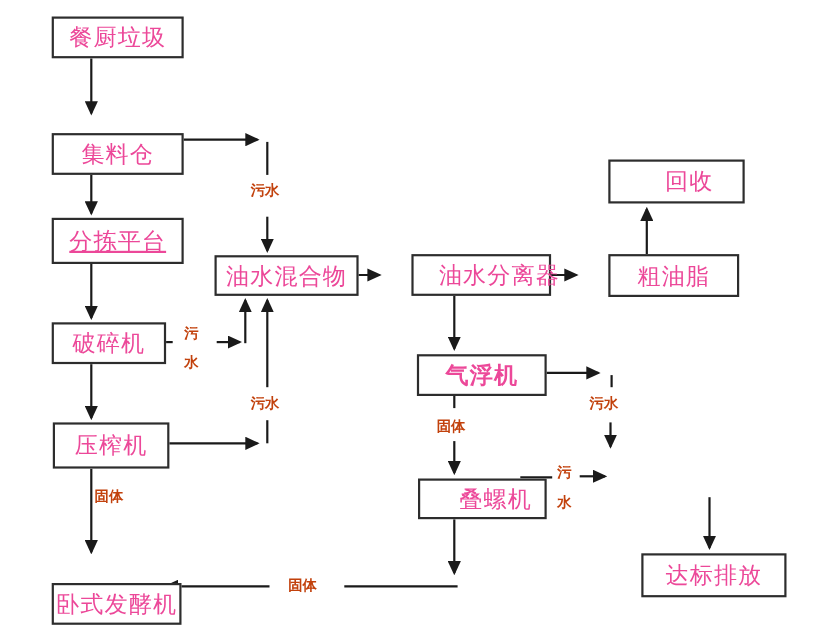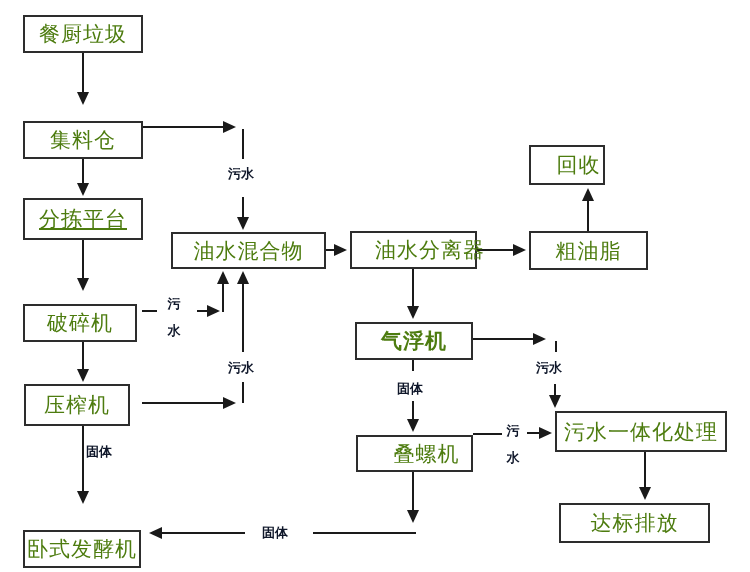--- a/index.html
+++ b/index.html
@@ -25,29 +25,30 @@
   .node {
     position: absolute;
     box-sizing: border-box;
     border: 2px solid #2d2d2d;
     background: #ffffff;
     display: flex;
     align-items: center;
     justify-content: center;
     font-size: 21px;
     letter-spacing: 1px;
-    color: #4d7c0f;
+    color: #ec4899;
     white-space: nowrap;
+    margin-left: 24px;
   }
   .elabel {
     position: absolute;
     font-family: "DejaVu Sans", "Liberation Sans", sans-serif;
     font-weight: bold;
     font-size: 13px;
-    color: #0f172a;
+    color: #c2410c;
     line-height: 15px;
     white-space: nowrap;
   }
   .elabel.stacked {
     width: 16px;
     white-space: normal;
     word-break: break-all;
     line-height: 27px;
     text-align: center;
   }
@@ -107,41 +108,40 @@
     <line x1="416" y1="533" x2="313" y2="533"></line>
     <line x1="245" y1="533" x2="151" y2="533" marker-end="url(#arrow)"></line>
   </svg>
 
   <div class="node" style="left:23px; top:15px; width:120px; height:38px;">餐厨垃圾</div>
 
   <div class="node" style="left:23px; top:121px; width:120px; height:38px;">集料仓</div>
 
   <div class="node" style="left:23px; top:198px; width:120px; height:42px;text-decoration:underline;">分拣平台</div>
 
-  <div class="node" style="left:23px; top:304px; width:114px; height:38px;">破碎机</div>
+  <div class="node" style="left:23px; top:293px; width:104px; height:38px;">破碎机</div>
 
   <div class="node" style="left:24px; top:384px; width:106px; height:42px;">压榨机</div>
 
   <div class="node" style="left:23px; top:530px; width:118px; height:38px;">卧式发酵机</div>
 
-  <div class="node" style="left:171px; top:232px; width:155px; height:37px;">油水混合物</div>
+  <div class="node" style="left:171px; top:232px; width:131px; height:37px;">油水混合物</div>
 
   <div class="node" style="left:350px; top:231px; width:127px; height:38px;padding-left:33px;">油水分离器</div>
 
-  <div class="node" style="left:529px; top:145px; width:76px; height:40px;padding-left:23px;">回收</div>
+  <div class="node" style="left:529px; top:145px; width:124px; height:40px;padding-left:23px;">回收</div>
 
   <div class="node" style="left:529px; top:231px; width:119px; height:39px;">粗油脂</div>
 
   <div class="node" style="left:355px; top:322px; width:118px; height:38px;font-weight:bold;">气浮机</div>
 
   <div class="node" style="left:356px; top:435px; width:117px; height:37px;padding-left:24px;">叠螺机</div>
 
-  <div class="node" style="left:555px; top:411px; width:172px; height:41px;">污水一体化处理</div>
 
-  <div class="node" style="left:559px; top:503px; width:151px; height:40px;">达标排放</div>
+  <div class="node" style="left:559px; top:503px; width:132px; height:40px;">达标排放</div>
 
   <div class="elabel" style="left:228px; top:166px;">污水</div>
 
   <div class="elabel stacked" style="left:166px; top:290px;">污水</div>
 
   <div class="elabel" style="left:228px; top:360px;">污水</div>
 
   <div class="elabel" style="left:86px; top:444px;">固体</div>
 
   <div class="elabel" style="left:397px; top:381px;">固体</div>

